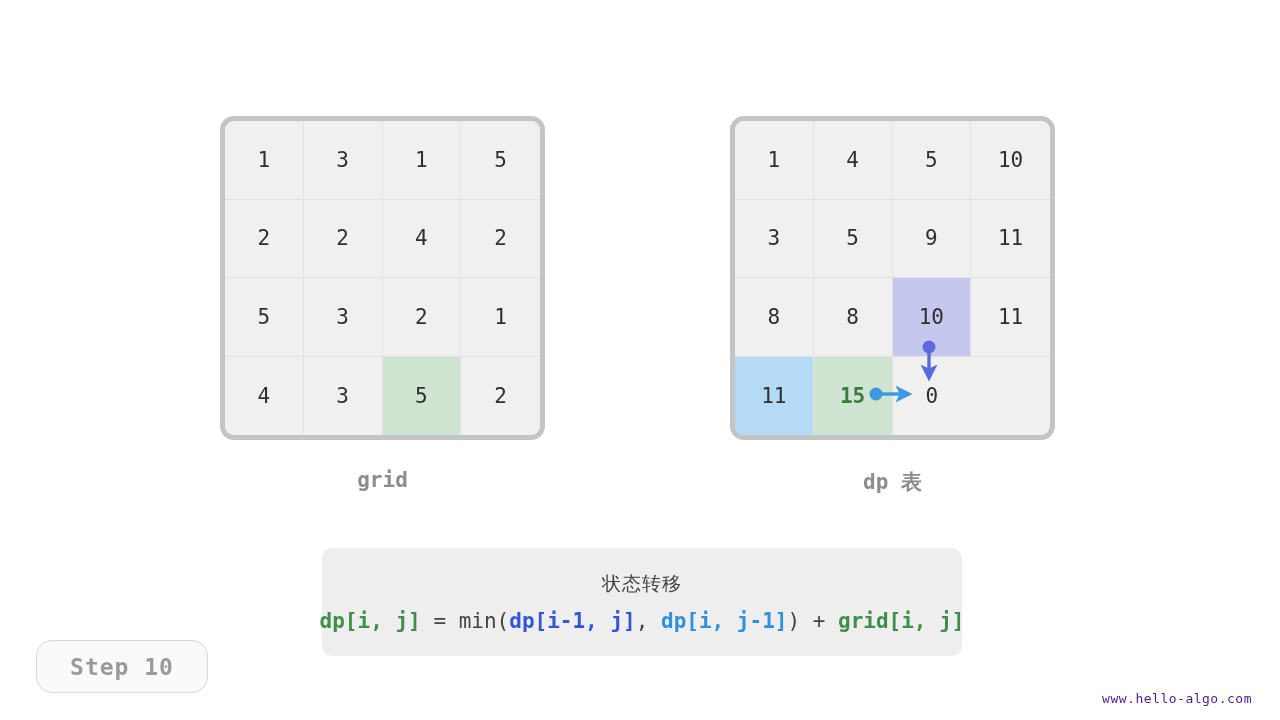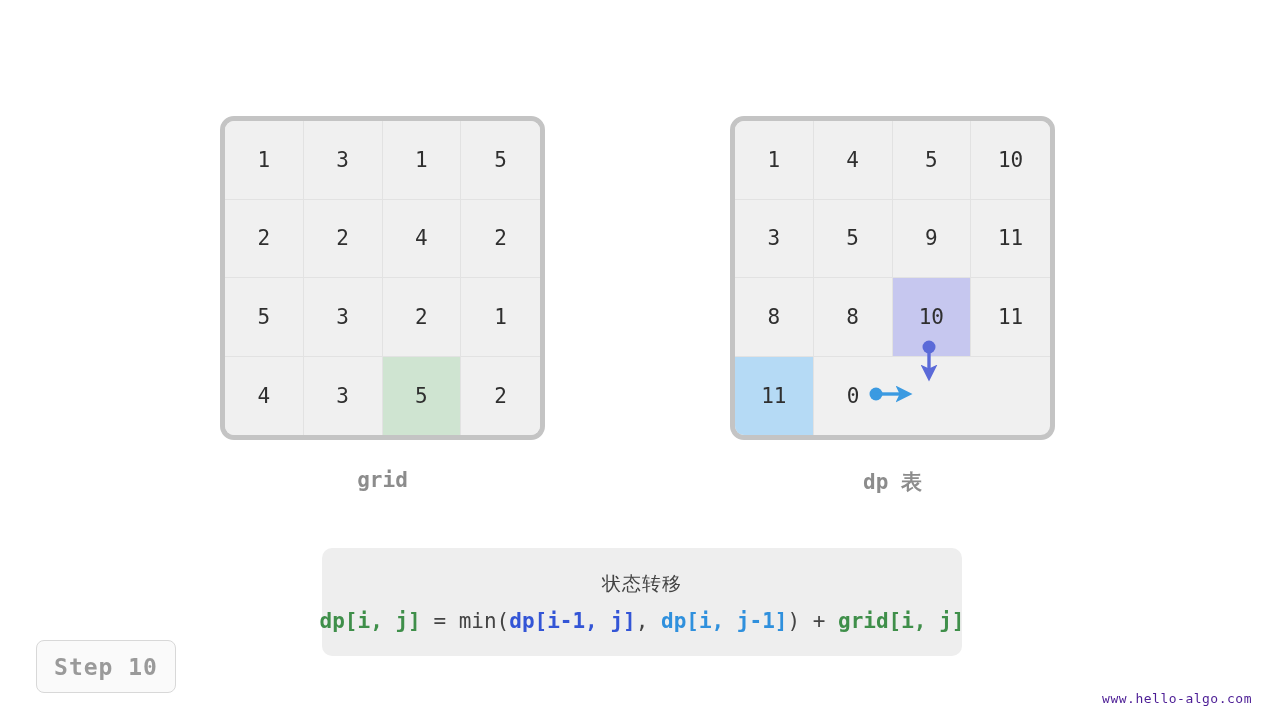--- a/index.html
+++ b/index.html
@@ -100,25 +100,25 @@
   .tok-green  { color: #3f8f4a; font-weight: bold; }
   .tok-indigo { color: #3355d6; font-weight: bold; }
   .tok-blue   { color: #2f90dd; font-weight: bold; }
   .tok-plain  { color: #444444; font-weight: normal; }
 
   
   .step-badge {
     position: absolute;
     left: 36px;
     top: 640px;
-    width: 140px;
+    width: 172px;
     height: 53px;
     box-sizing: border-box;
     border: 1px solid #d8d8d8;
-    border-radius: 8px;
+    border-radius: 16px;
     background: #fafafa;
     display: flex;
     align-items: center;
     justify-content: center;
     font-family: "DejaVu Sans Mono", monospace;
     font-size: 23px;
     font-weight: bold;
     color: #9a9a9a;
     letter-spacing: 1px;
   }
@@ -165,20 +165,21 @@
     <div class="cell lastcol">10</div>
     <div class="cell">3</div>
     <div class="cell">5</div>
     <div class="cell">9</div>
     <div class="cell lastcol">11</div>
     <div class="cell">8</div>
     <div class="cell">8</div>
     <div class="cell hl-purple">10</div>
     <div class="cell lastcol">11</div>
     <div class="cell lastrow hl-blue">11</div>
+    <div class="cell lastrow hl-green val-green">15</div>
     <div class="cell lastcol lastrow">0</div>
   </div>
 
 <div class="caption" style="left:730px; top:468px; width:325px;">dp 表</div>
 
 <svg class="arrows" viewBox="0 0 1280 720" xmlns="http://www.w3.org/2000/svg">
   <defs>
     <marker id="head-indigo" markerWidth="5" markerHeight="5" refX="2.2" refY="2.5" orient="auto" markerUnits="strokeWidth">
       <path d="M0,0 L5,2.5 L0,5 L1.2,2.5 Z" fill="#5b6ad8"></path>
     </marker>

